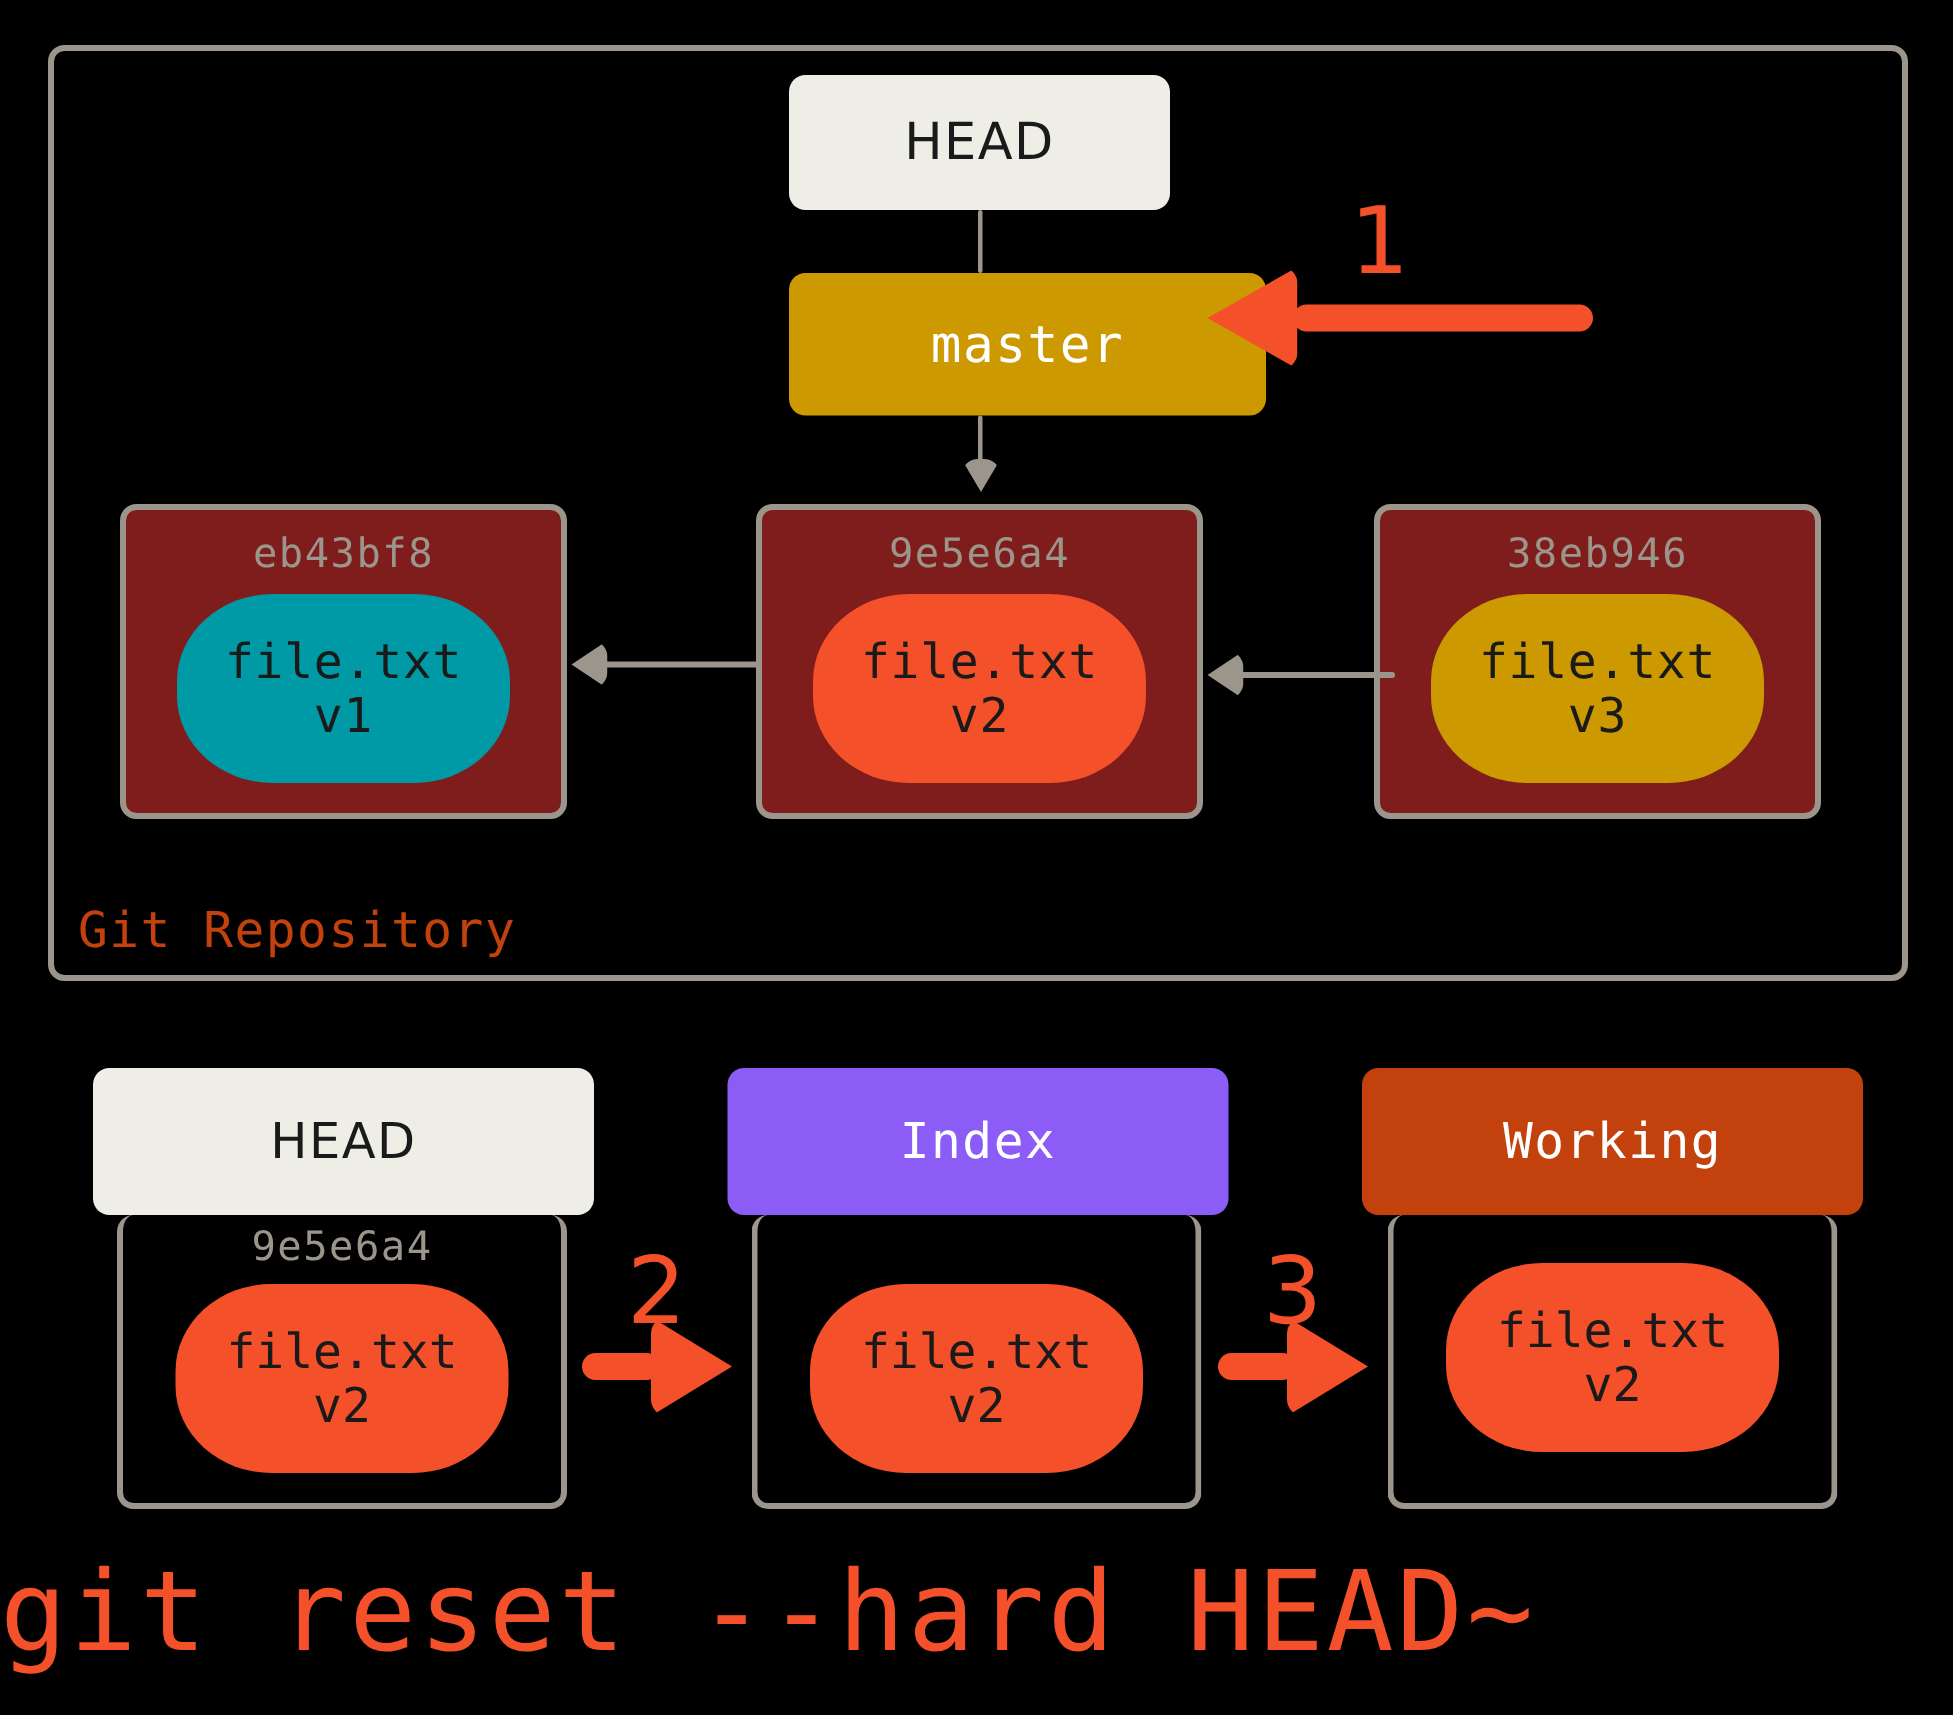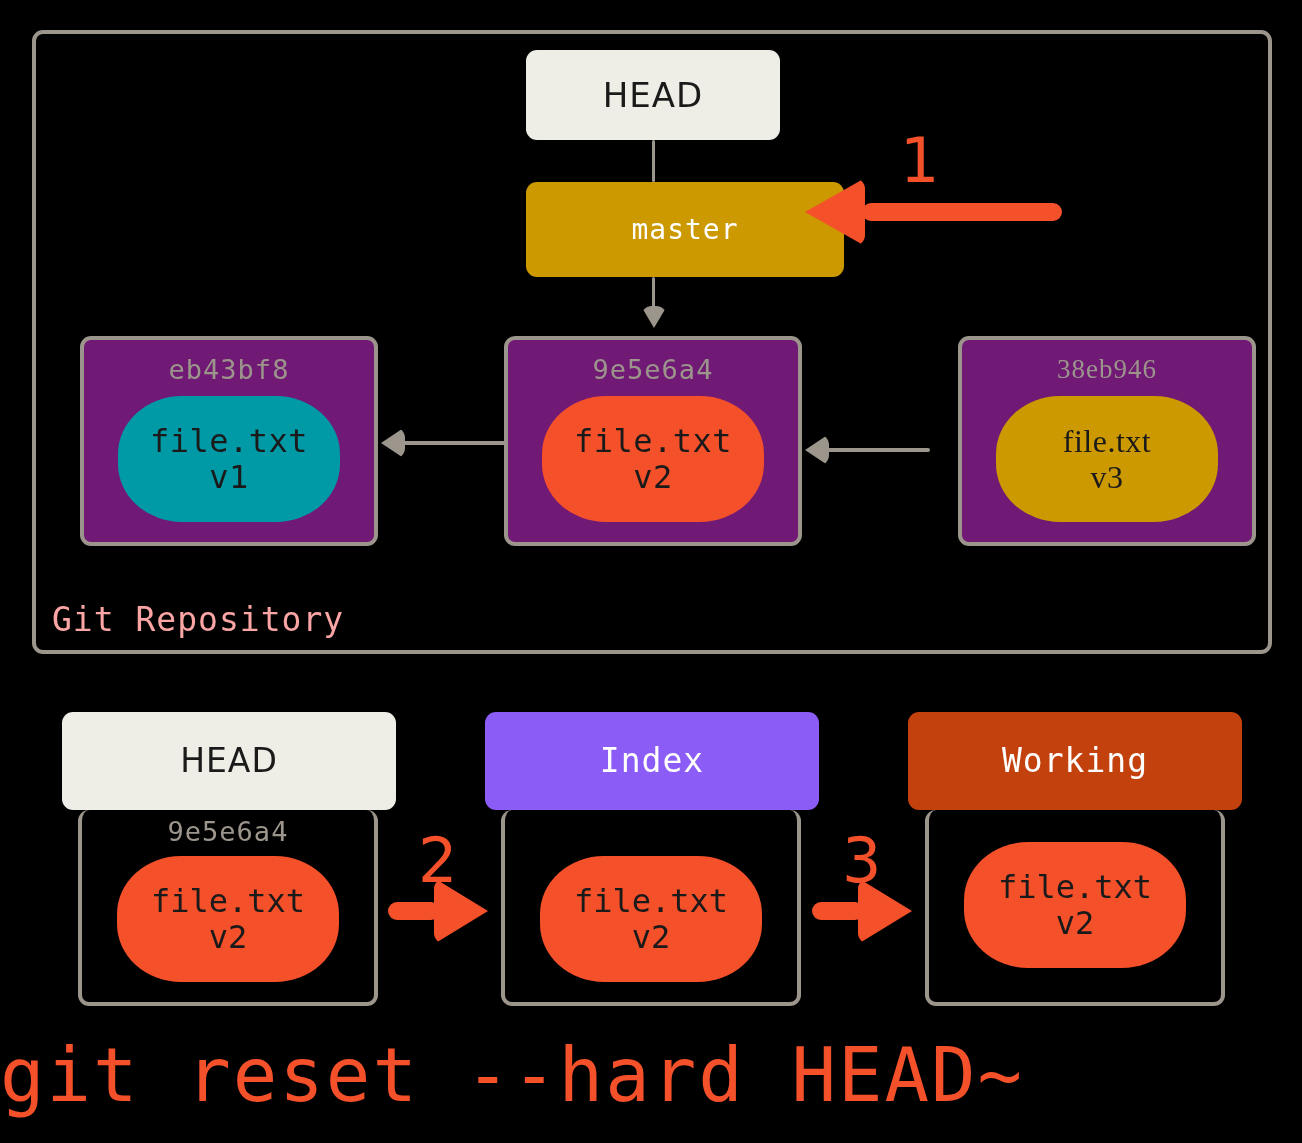--- a/index.html
+++ b/index.html
@@ -27,21 +27,21 @@
 
   
   #repo-frame {
     left: 32px;  top: 30px;
     width: 1240px; height: 624px;
     border: 4px solid #9c958c;
     background: #000;
   }
   #repo-label {
     left: 52px; top: 600px;
-    color: #fca5a5;
+    color: #c2410c;
     font-size: 33px;
     letter-spacing: 1px;
     white-space: nowrap;
   }
 
   
   #head-box-top {
     left: 526px; top: 50px;
     width: 254px; height: 90px;
     background: #eeeee6;
@@ -56,21 +56,21 @@
 
   
   #master-box {
     left: 526px; top: 182px;
     width: 318px; height: 95px;
     background: #cc9900;
     display: flex; align-items: center; justify-content: center;
   }
   #master-box .lbl {
     color: #ffffff;
-    font-size: 28px;
+    font-size: 34px;
     letter-spacing: 1px;
   }
 
   
   #conn-head-master {
     left: 652px; top: 140px;
     width: 3px; height: 42px;
     background: #9c958c;
   }
   
@@ -85,25 +85,25 @@
     border-left: 13px solid transparent;
     border-right: 13px solid transparent;
     border-top: 22px solid #9c958c;
   }
 
   
   .commit-box {
     top: 336px;
     height: 210px;
     border: 4px solid #9c958c;
-    background: #701a75;
+    background: #7f1d1d;
   }
   #commit-0 { left: 80px;  width: 298px; }
   #commit-1 { left: 504px; width: 298px; }
-  #commit-2 { left: 958px; width: 298px; font-family: Liberation Serif, serif; }
+  #commit-2 { left: 916px; width: 298px; }
 
   .commit-hash {
     position: absolute;
     left: 0; right: 0; top: 14px;
     text-align: center;
     color: #9c958c;
     font-size: 27px;
     letter-spacing: 1px;
   }
   .blob {

